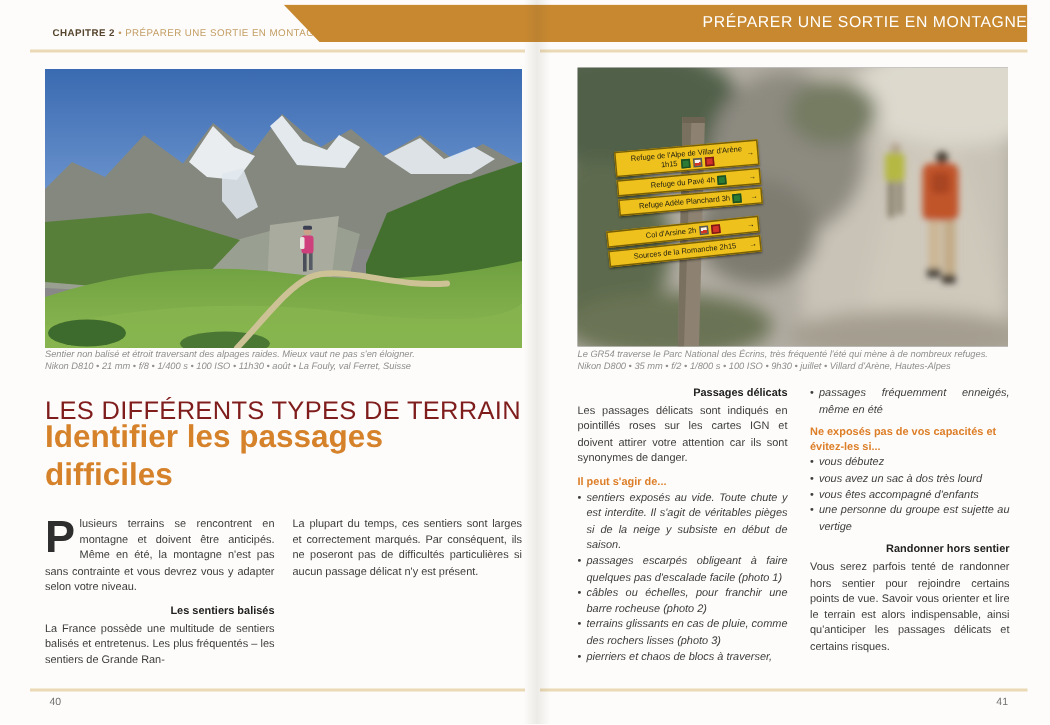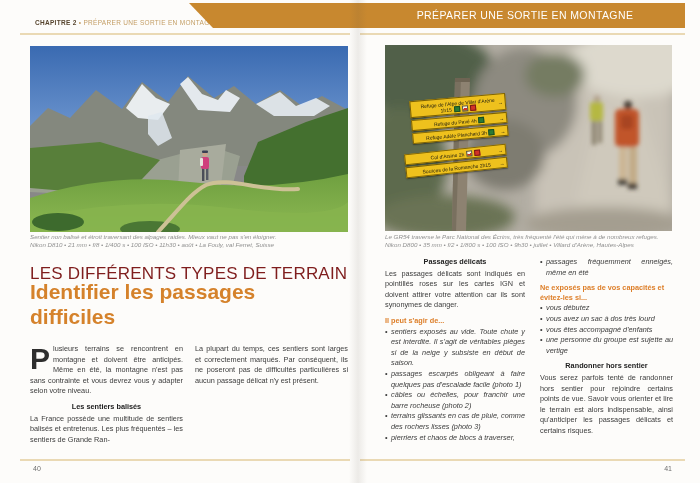--- a/index.html
+++ b/index.html
@@ -13,38 +13,38 @@
   
   .running-head{position:absolute;left:35px;top:19px;font-size:6.5px;letter-spacing:.3px;white-space:nowrap;}
   .rh-chapter{font-weight:bold;color:#57452e;}
   .rh-rest{color:#c39d63;}
 
   
   .banner{position:absolute;left:189px;top:3px;width:496px;height:25px;
           background:var(--banner-orange,#c8882f);
           clip-path:polygon(0 0,100% 0,100% 100%,24px 100%);}
   .banner-text{position:absolute;left:176px;top:0;width:320px;height:25px;line-height:25px;
-          text-align:center;color:#fff;font-size:10.5px;letter-spacing:.4px;white-space:nowrap;}
+          text-align:right;color:#fff;font-size:10.5px;letter-spacing:.4px;white-space:nowrap;}
 
   
   .photo{position:absolute;overflow:hidden;background:#888;}
   .photo svg{display:block;}
 
   
   .caption{position:absolute;font-size:6.2px;line-height:8px;font-style:italic;color:#8f8f8f;}
 
   
   .kicker{position:absolute;left:30px;top:264px;font-size:17px;color:#7f1d1d;letter-spacing:.2px;}
   .headline{position:absolute;left:30px;top:279px;width:260px;font-size:21px;line-height:25px;
             font-weight:bold;color:var(--title-orange,#d5822b);}
 
   
   .col{position:absolute;font-size:7.3px;line-height:10.6px;text-align:justify;color:#3c3c3c;}
   .dropcap{float:left;font-size:30px;line-height:26px;font-weight:bold;color:#2e2e2e;margin:2px 3px 0 0;}
-  .subhead{font-weight:bold;color:#222;margin:5px 0 1px 0;text-align:center;}
+  .subhead{font-weight:bold;color:#222;margin:5px 0 1px 0;text-align:right;}
   .orange-head{font-weight:bold;color:var(--accent-orange,#dd7e28);margin:5px 0 1px 0;text-align:left;line-height:9.6px;}
   .para{margin:0 0 1px 0;}
   .bullet{display:flex;}
   .bullet .marker{width:6px;flex:none;}
   .bullet .btext{flex:1;text-align:justify;font-style:italic;}
 
   .pagenum{position:absolute;font-size:7px;color:#6e6e6e;}
 
   
   .gutter{position:absolute;left:349px;top:0;width:18px;height:483px;

